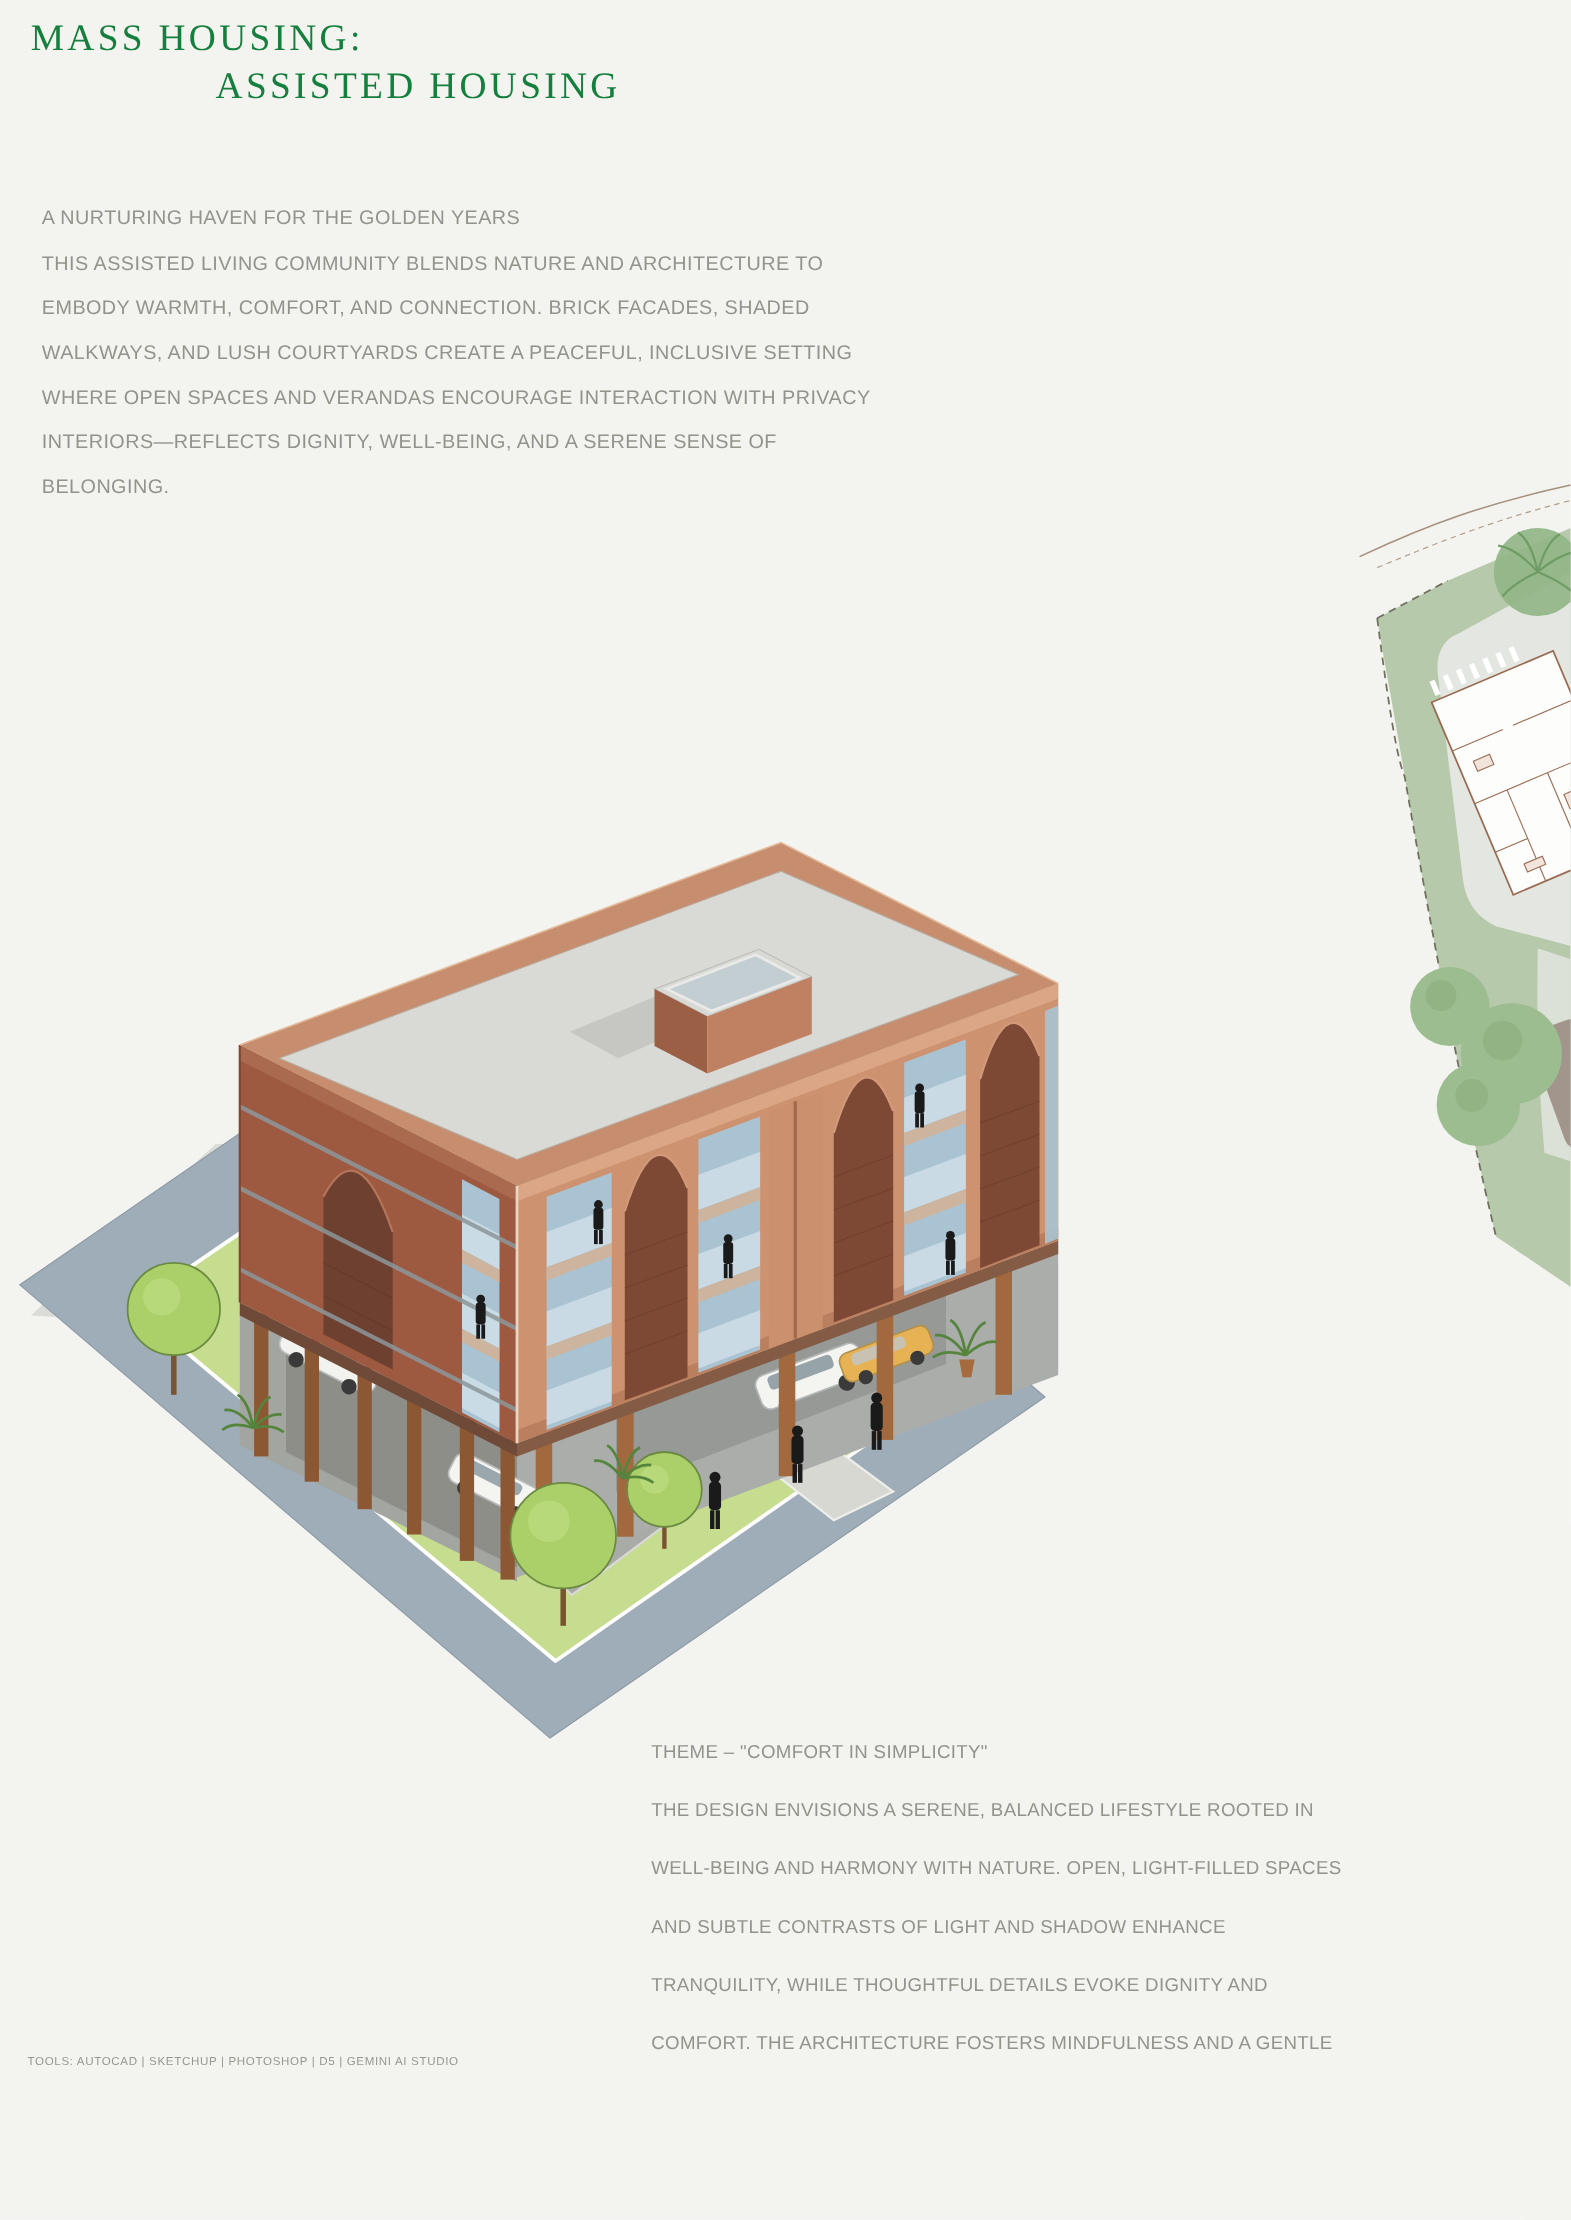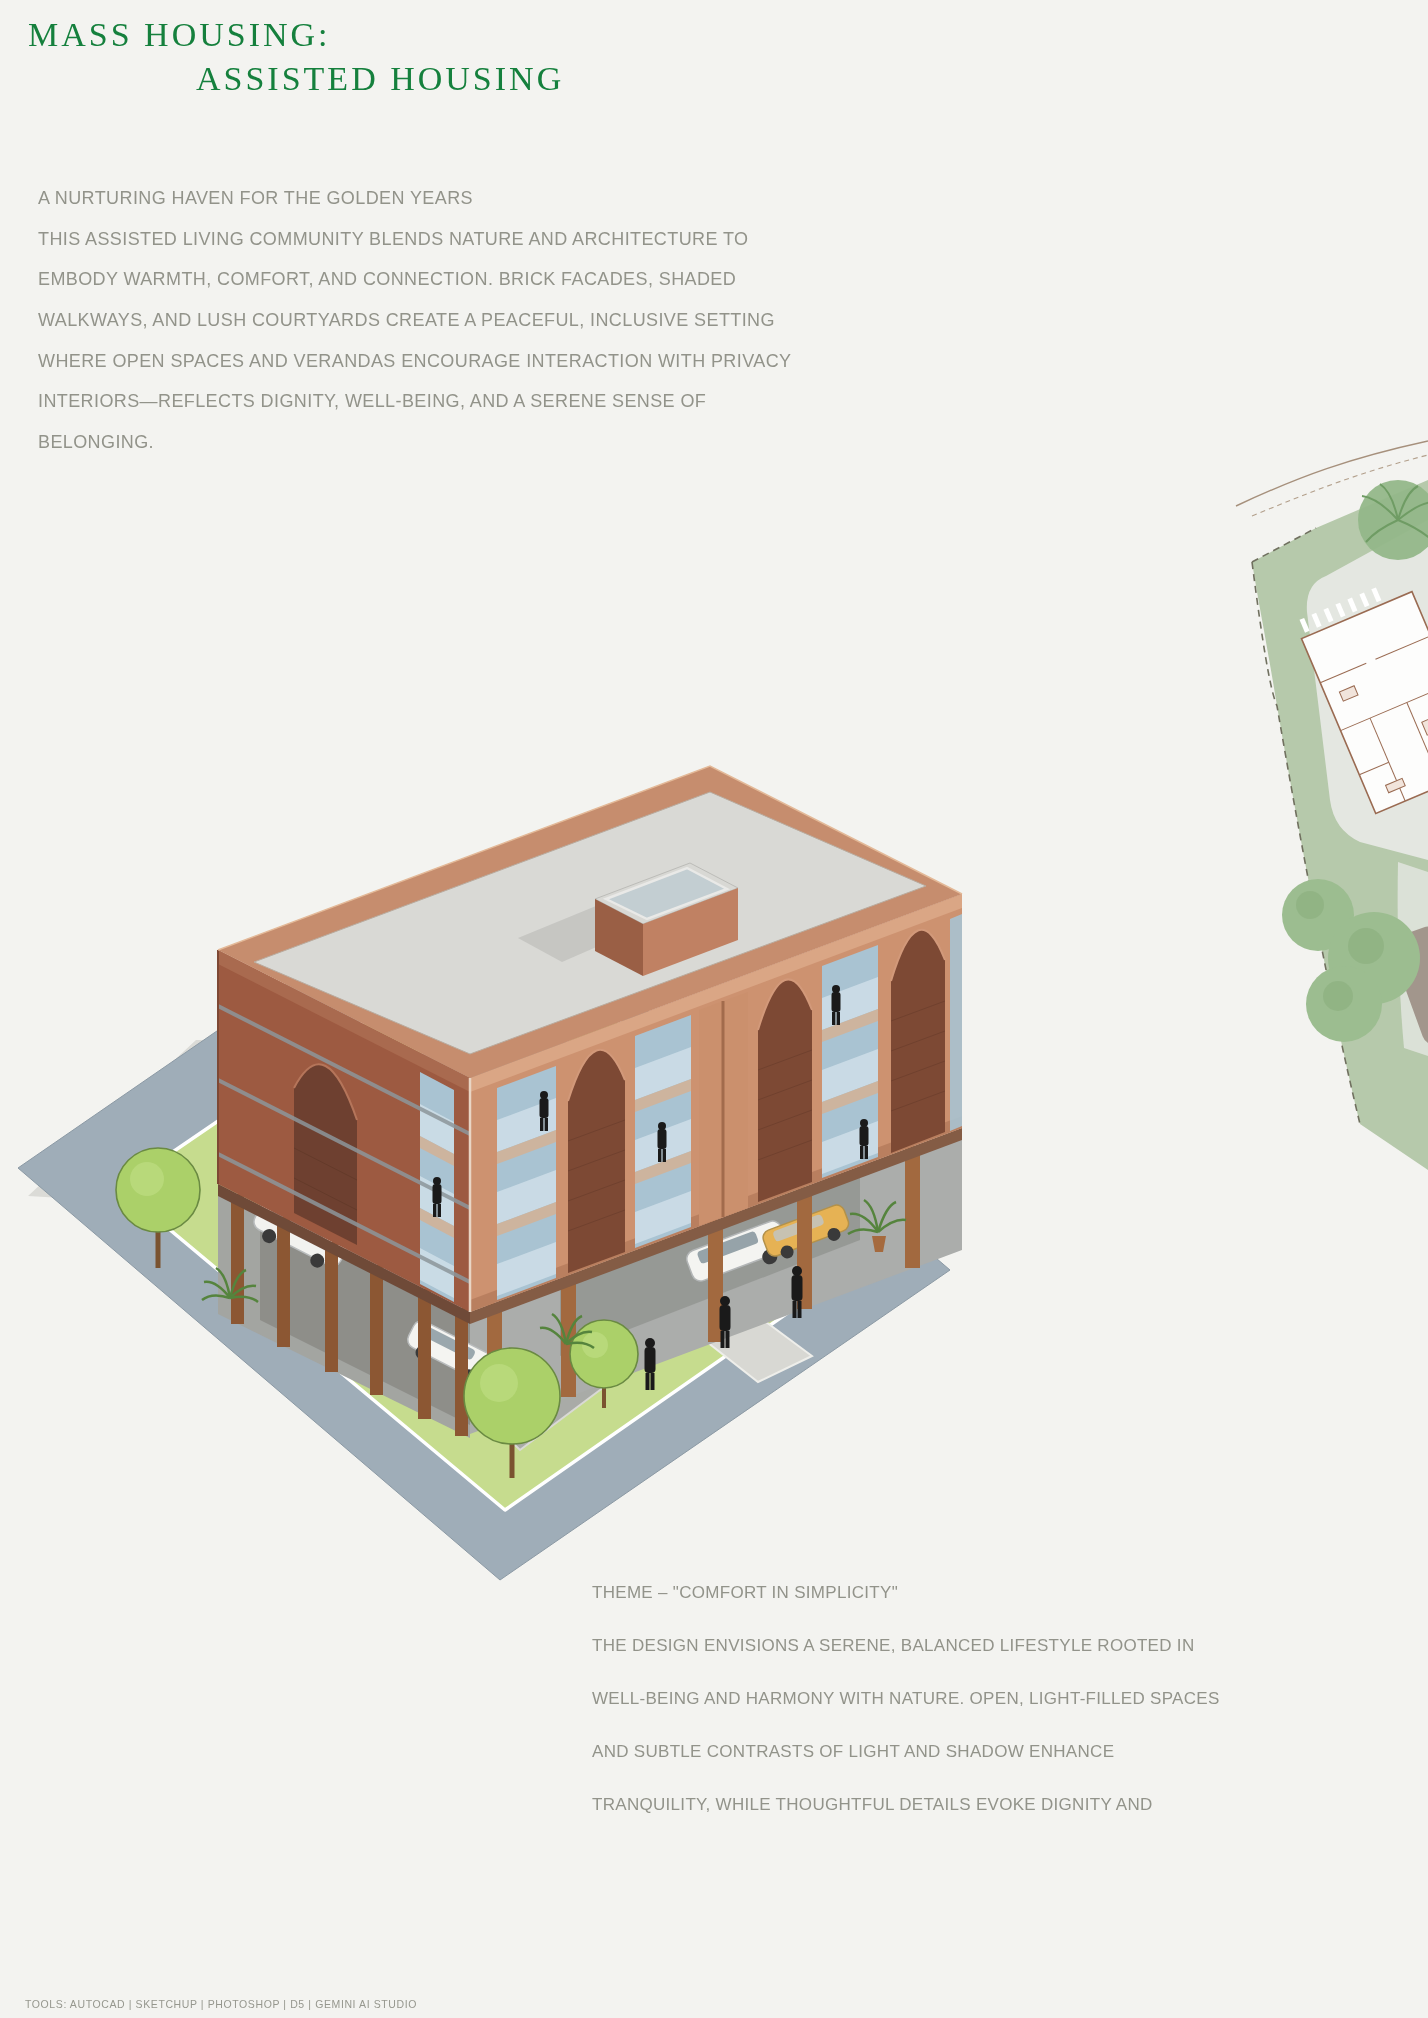--- a/index.html
+++ b/index.html
@@ -5,21 +5,21 @@
   html,body{margin:0;padding:0;}
   body{font-family:"Liberation Sans",sans-serif;}
   #page{position:relative;width:1428px;height:2018px;background:#f3f3f0;overflow:hidden;}
   .abs{position:absolute;}
   #title{left:28px;top:16px;color:#15803d;font-family:"Liberation Serif",serif;font-size:34px;letter-spacing:3px;}
   #title .t2{margin-left:168px;margin-top:6px;}
   #intro{left:38px;top:178px;color:#92938a;font-size:18px;letter-spacing:0.4px;}
   #intro .tl{height:40.7px;line-height:40.7px;white-space:nowrap;}
   #theme{left:592px;top:1566px;color:#92938a;font-size:17px;letter-spacing:0.3px;}
   #theme .tl{height:53px;line-height:53px;white-space:nowrap;}
-  #tools{left:25px;top:1998px;color:#96978e;font-size:10.5px;letter-spacing:0.6px;white-space:nowrap;}
+  #tools{left:25px;top:1868px;color:#96978e;font-size:10.5px;letter-spacing:0.6px;white-space:nowrap;}
   svg{display:block;}
 </style>
 </head>
 <body>
 
 <div id="page">
 
   <svg class="abs" style="left:0;top:560px;" width="980" height="1060" viewBox="0 560 980 1060">
 
     <polygon points="28,1196 196,1040 240,1040 240,1058 304,1058 304,1080 150,1168 96,1200" fill="#dbdbd7"></polygon>
@@ -369,17 +369,18 @@
     <div class="tl">INTERIORS—REFLECTS DIGNITY, WELL-BEING, AND A SERENE SENSE OF</div>
     <div class="tl">BELONGING.</div>
   </div>
 
   <div id="theme" class="abs">
     <div class="tl">THEME – "COMFORT IN SIMPLICITY"</div>
     <div class="tl">THE DESIGN ENVISIONS A SERENE, BALANCED LIFESTYLE ROOTED IN</div>
     <div class="tl">WELL-BEING AND HARMONY WITH NATURE. OPEN, LIGHT-FILLED SPACES</div>
     <div class="tl">AND SUBTLE CONTRASTS OF LIGHT AND SHADOW ENHANCE</div>
     <div class="tl">TRANQUILITY, WHILE THOUGHTFUL DETAILS EVOKE DIGNITY AND</div>
+    <div class="tl">COMFORT. THE ARCHITECTURE FOSTERS MINDFULNESS AND A GENTLE</div>
   </div>
 
   <div id="tools" class="abs">TOOLS: AUTOCAD | SKETCHUP | PHOTOSHOP | D5 | GEMINI AI STUDIO</div>
 
 </div>
 
 </body></html>

